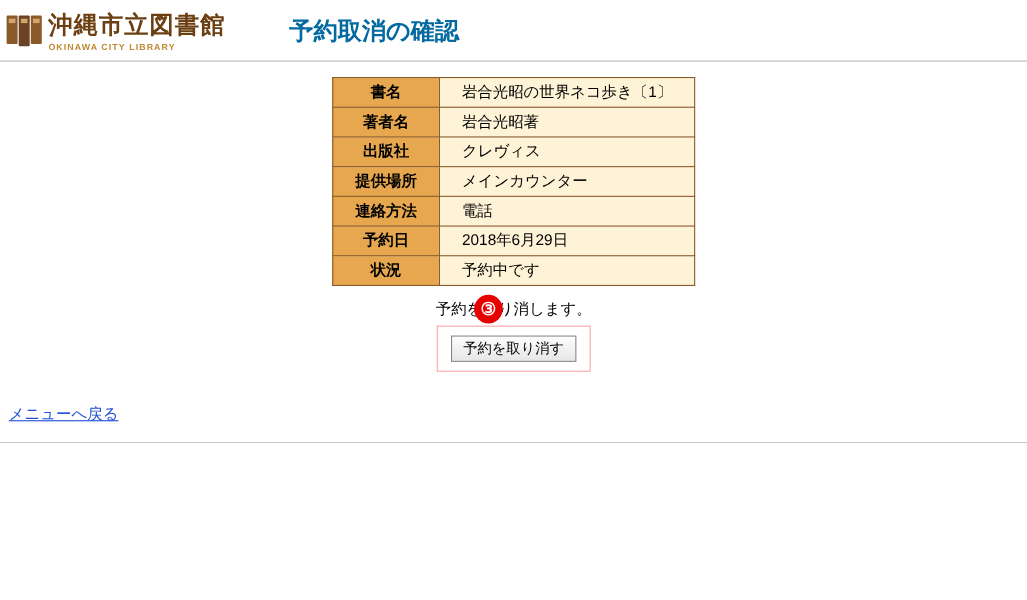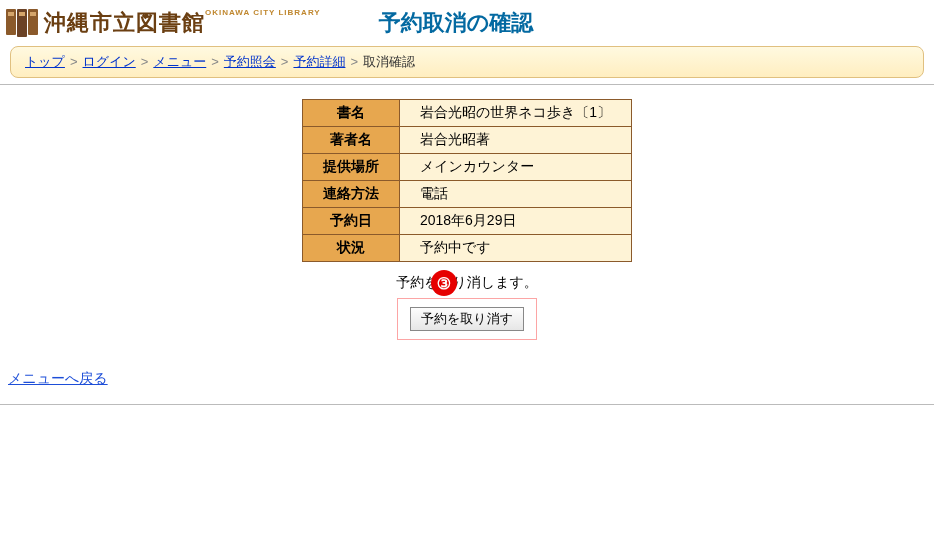--- a/index.html
+++ b/index.html
@@ -4,21 +4,21 @@
   <style>
     * { box-sizing: border-box; margin: 0; padding: 0; }
     body { font-family: "MS PGothic", sans-serif; font-size: 14px; background: #fff; }
     .container { width: 934px; }
     .header { display: flex; align-items: center; padding: 8px 0 8px 6px; }
     .logo-wrap { display: flex; align-items: center; }
     .book-icons { display: flex; gap: 1px; margin-right: 6px; }
     .book-icon { width: 10px; height: 26px; background: #8B5A2B; border-radius: 1px; position: relative; }
     .book-icon::before { content: ""; position: absolute; top: 3px; left: 2px; right: 2px; height: 4px; background: #d4a56b; }
     .book-icon:nth-child(2) { height: 28px; background: #6b4226; }
-    .logo-text { display: flex; flex-direction: row; }
+    .logo-text { display: flex; flex-direction: column; }
     .logo-main { font-size: 22px; font-weight: bold; color: #6b3f12; letter-spacing: 1px; }
     .logo-sub { font-size: 8px; color: #c08830; font-weight: bold; letter-spacing: 1px; }
     .page-title { font-size: 22px; font-weight: bold; color: #0369a1; margin-left: 58px; }
     .breadcrumb { margin: 0 10px 6px 10px; padding: 6px 14px; border: 1px solid #e0c080; border-radius: 8px; background: linear-gradient(#fff9e0, #ffeec0); font-size: 13px; }
     .breadcrumb a { color: #0033cc; text-decoration: underline; }
     .breadcrumb .sep { color: #888; margin: 0 5px; }
     .breadcrumb .current { color: #333; }
     .divider { border: none; border-top: 1px solid #bbb; margin: 0 0 14px 0; }
     .detail-table { margin: 0 auto; border-collapse: collapse; }
     .detail-table th, .detail-table td { border: 1px solid #8B5A2B; padding: 4px 20px; text-align: left; font-size: 14px; background: #fef3d6; }
@@ -44,35 +44,36 @@
         <div class="book-icon"></div>
       </div>
       <div class="logo-text">
         <span class="logo-main">沖縄市立図書館</span>
         <span class="logo-sub">OKINAWA CITY LIBRARY</span>
       </div>
     </div>
     <div class="page-title">予約取消の確認</div>
   </div>
 
-  <div class="breadcrumb">
-    <a href="#">トップ</a><span class="sep">&gt;</span><a href="#">ログイン</a><span class="sep">&gt;</span><a href="#">メニュー</a><span class="sep">&gt;</span><a href="#">予約照会</a><span class="sep">&gt;</span><a href="#">予約詳細</a><span class="sep">&gt;</span><span class="current">取消確認</span>
-  </div>
 
   <hr class="divider">
 
   <table class="detail-table">
     <tbody>
         <tr>
       <th>書名</th>
       <td>岩合光昭の世界ネコ歩き〔1〕</td>
     </tr>
     <tr>
       <th>著者名</th>
       <td>岩合光昭著</td>
+    </tr>
+    <tr>
+      <th>出版社</th>
+      <td>クレヴィス</td>
     </tr>
     <tr>
       <th>提供場所</th>
       <td>メインカウンター</td>
     </tr>
     <tr>
       <th>連絡方法</th>
       <td>電話</td>
     </tr>
     <tr>

